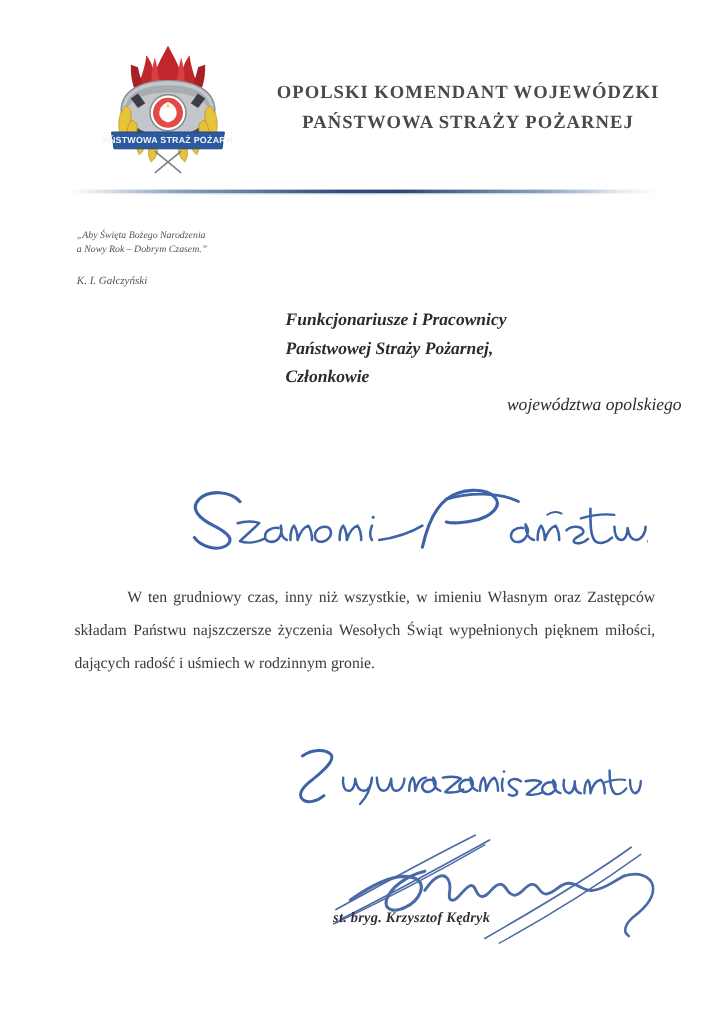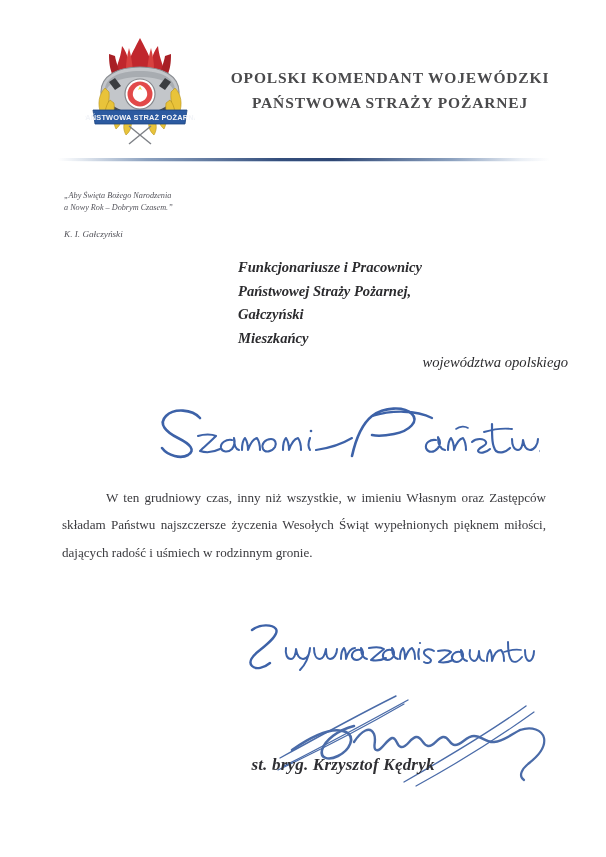--- a/index.html
+++ b/index.html
@@ -178,21 +178,21 @@
     left: 0;
     width: 606px;
     text-align: center;
     padding-left: 80px;
     box-sizing: border-box;
   }
   .signatory-name {
     display: inline-block;
     font-style: italic;
     font-weight: bold;
-    font-size: 17px;
+    font-size: 12px;
     color: #2f2f33;
     letter-spacing: 0.2px;
   }
 </style>
 </head>
 <body>
 
 <div class="page">
 
   <div class="letterhead">
@@ -254,22 +254,21 @@
 
   <div class="quote-block">
     <div>„Aby Święta Bożego Narodzenia</div>
     <div>a Nowy Rok – Dobrym Czasem.”</div>
     <div class="quote-author">K. I. Gałczyński</div>
   </div>
 
   <div class="addressee">
     <div class="addressee-line">Funkcjonariusze i Pracownicy</div>
     <div class="addressee-line">Państwowej Straży Pożarnej,</div>
-    <div class="addressee-line">Gałczyński</div>
-    <div class="addressee-line">Mieszkańcy</div>
+    <div class="addressee-line">Członkowie</div>
     <div class="addressee-line plain">województwa opolskiego</div>
   </div>
 
   <div class="salutation-hand">
     <svg width="400" height="70" viewBox="0 0 400 70">
       <title>Szanowni Państwo!</title>
       <g fill="none" stroke="#3d62a8" stroke-linecap="round" stroke-linejoin="round">
 
         <path d="M60 20 C52 11 34 10 26 18 C18 26 26 34 38 40 C50 46 56 52 48 57 C41 61 28 58 22 50" stroke-width="2.6"></path>
 

